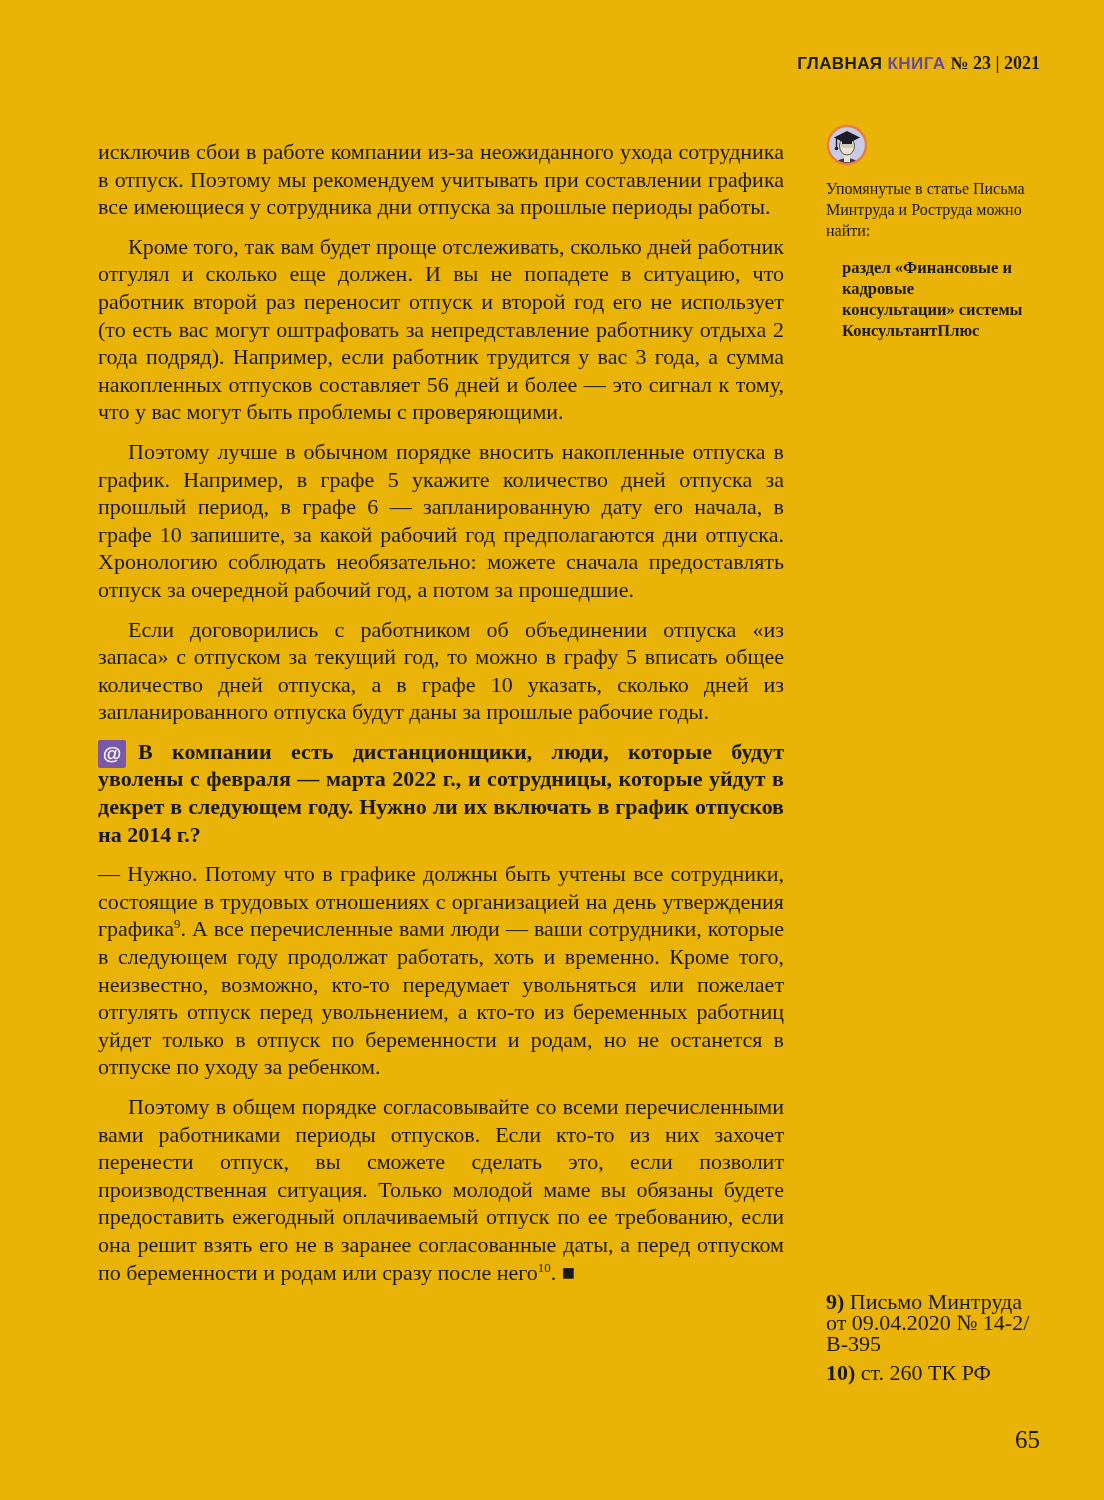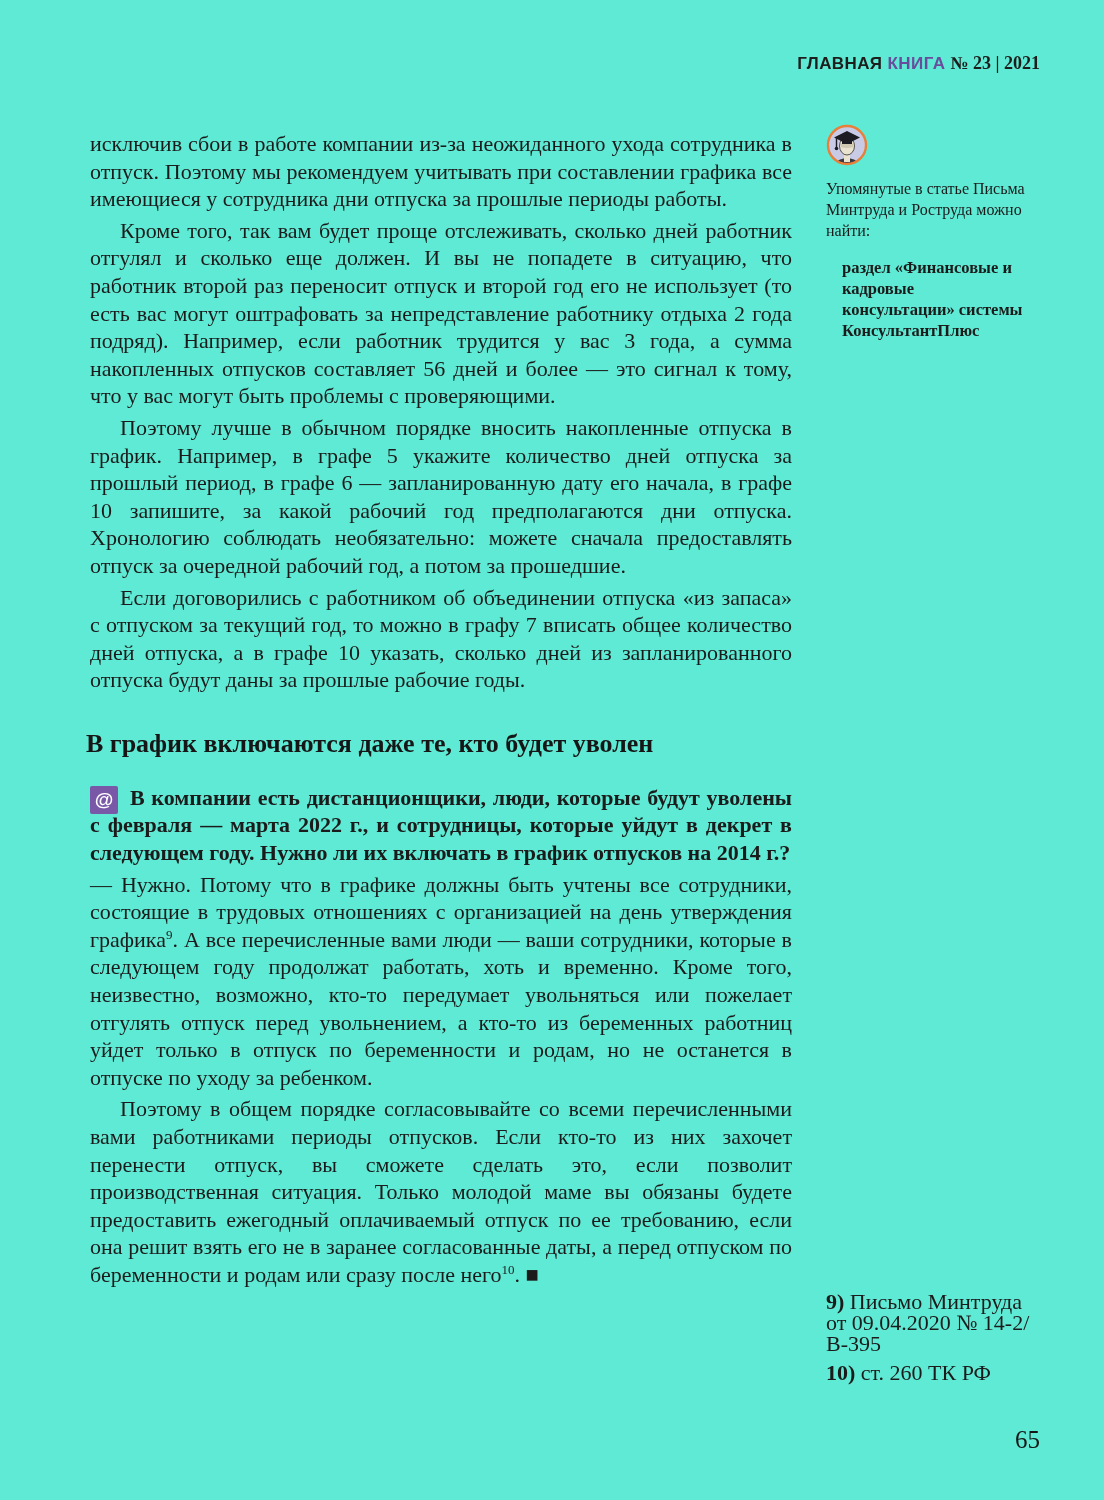--- a/index.html
+++ b/index.html
@@ -1,19 +1,19 @@
 <!DOCTYPE html>
 <html lang="ru"><head>
 <meta charset="utf-8">
 <style>
   html,body{margin:0;padding:0;background:#888;}
   .page{
     position:relative;
     width:1104px;height:1500px;
-    background:#5eead4;
+    background:#eab308;
     font-family:"Liberation Serif","DejaVu Serif",serif;
     color:#1b1b1b;
     overflow:hidden;
     margin:0 auto;
     text-decoration:underline;
   }
   
   .masthead{
     position:absolute;top:53px;right:64px;
     font-family:"Liberation Sans","DejaVu Sans",sans-serif;
@@ -24,21 +24,21 @@
   .masthead .brand-purple{color:#6a4c9d;}
   .masthead .issue{
     font-family:"Liberation Serif","DejaVu Serif",serif;
     font-size:18px;font-weight:bold;color:#1d1d1b;letter-spacing:0;
   }
   
   .main-col{
     position:absolute;left:86px;top:126px;width:710px;
     font-size:22px;line-height:27.6px;text-align:justify;
   }
-  .main-col p{margin:4px;}
+  .main-col p{margin:12px;}
   .main-col p.ind{text-indent:30px;}
   .section-heading{
     font-size:26px;line-height:32px;font-weight:bold;color:#161616;
     margin:34px 0 24px 0;text-align:left;
   }
   .question{
     position:relative;font-weight:bold;text-indent:40px;
   }
   .q-icon{
     position:absolute;left:0;top:2px;
@@ -78,23 +78,22 @@
   <div class="masthead">
     <span class="brand-black">ГЛАВНАЯ</span>
     <span class="brand-purple">КНИГА</span>
     <span class="issue">№ 23 | 2021</span>
   </div>
 
   <div class="main-col">
     <p>исключив сбои в работе компании из-за неожиданного ухода сотрудника в отпуск. Поэтому мы рекомендуем учитывать при составлении графика все имеющиеся у сотрудника дни отпуска за прошлые периоды работы.</p>
     <p class="ind">Кроме того, так вам будет проще отслеживать, сколько дней работник отгулял и сколько еще должен. И вы не попадете в ситуацию, что работник второй раз переносит отпуск и второй год его не использует (то есть вас могут оштрафовать за непредставление работнику отдыха 2 года подряд). Например, если работник трудится у вас 3 года, а сумма накопленных отпусков составляет 56 дней и более — это сигнал к тому, что у вас могут быть проблемы с проверяющими.</p>
     <p class="ind">Поэтому лучше в обычном порядке вносить накопленные отпуска в график. Например, в графе 5 укажите количество дней отпуска за прошлый период, в графе 6 — запланированную дату его начала, в графе 10 запишите, за какой рабочий год предполагаются дни отпуска. Хронологию соблюдать необязательно: можете сначала предоставлять отпуск за очередной рабочий год, а потом за прошедшие.</p>
-    <p class="ind">Если договорились с работником об объединении отпуска «из запаса» с отпуском за текущий год, то можно в графу 7 вписать общее количество дней отпуска, а в графе 10 указать, сколько дней из запланированного отпуска будут даны за прошлые рабочие годы.</p>
+    <p class="ind">Если договорились с работником об объединении отпуска «из запаса» с отпуском за текущий год, то можно в графу 5 вписать общее количество дней отпуска, а в графе 10 указать, сколько дней из запланированного отпуска будут даны за прошлые рабочие годы.</p>
 
-    <h2 class="section-heading">В график включаются даже те, кто будет уволен</h2>
 
     <p class="question">
       <span class="q-icon">@</span>
       <span>В компании есть дистанционщики, люди, которые будут уволены с февраля — марта 2022 г., и сотрудницы, которые уйдут в декрет в следующем году. Нужно ли их включать в график отпусков на 2014 г.?</span>
     </p>
 
     <p><span>— Нужно. Потому что в графике должны быть учтены все сотрудники, состоящие в трудовых отношениях с организацией на день утверждения графика</span><sup class="fn">9</sup><span>. А все перечисленные вами люди — ваши сотрудники, которые в следующем году продолжат работать, хоть и временно. Кроме того, неизвестно, возможно, кто-то передумает увольняться или пожелает отгулять отпуск перед увольнением, а кто-то из беременных работниц уйдет только в отпуск по беременности и родам, но не останется в отпуске по уходу за ребенком.</span></p>
 
     <p class="ind"><span>Поэтому в общем порядке согласовывайте со всеми перечисленными вами работниками периоды отпусков. Если кто-то из них захочет перенести отпуск, вы сможете сделать это, если позволит производственная ситуация. Только молодой маме вы обязаны будете предоставить ежегодный оплачиваемый отпуск по ее требованию, если она решит взять его не в заранее согласованные даты, а перед отпуском по беременности и родам или сразу после него</span><sup class="fn">10</sup><span>. ■</span></p>
   </div>

